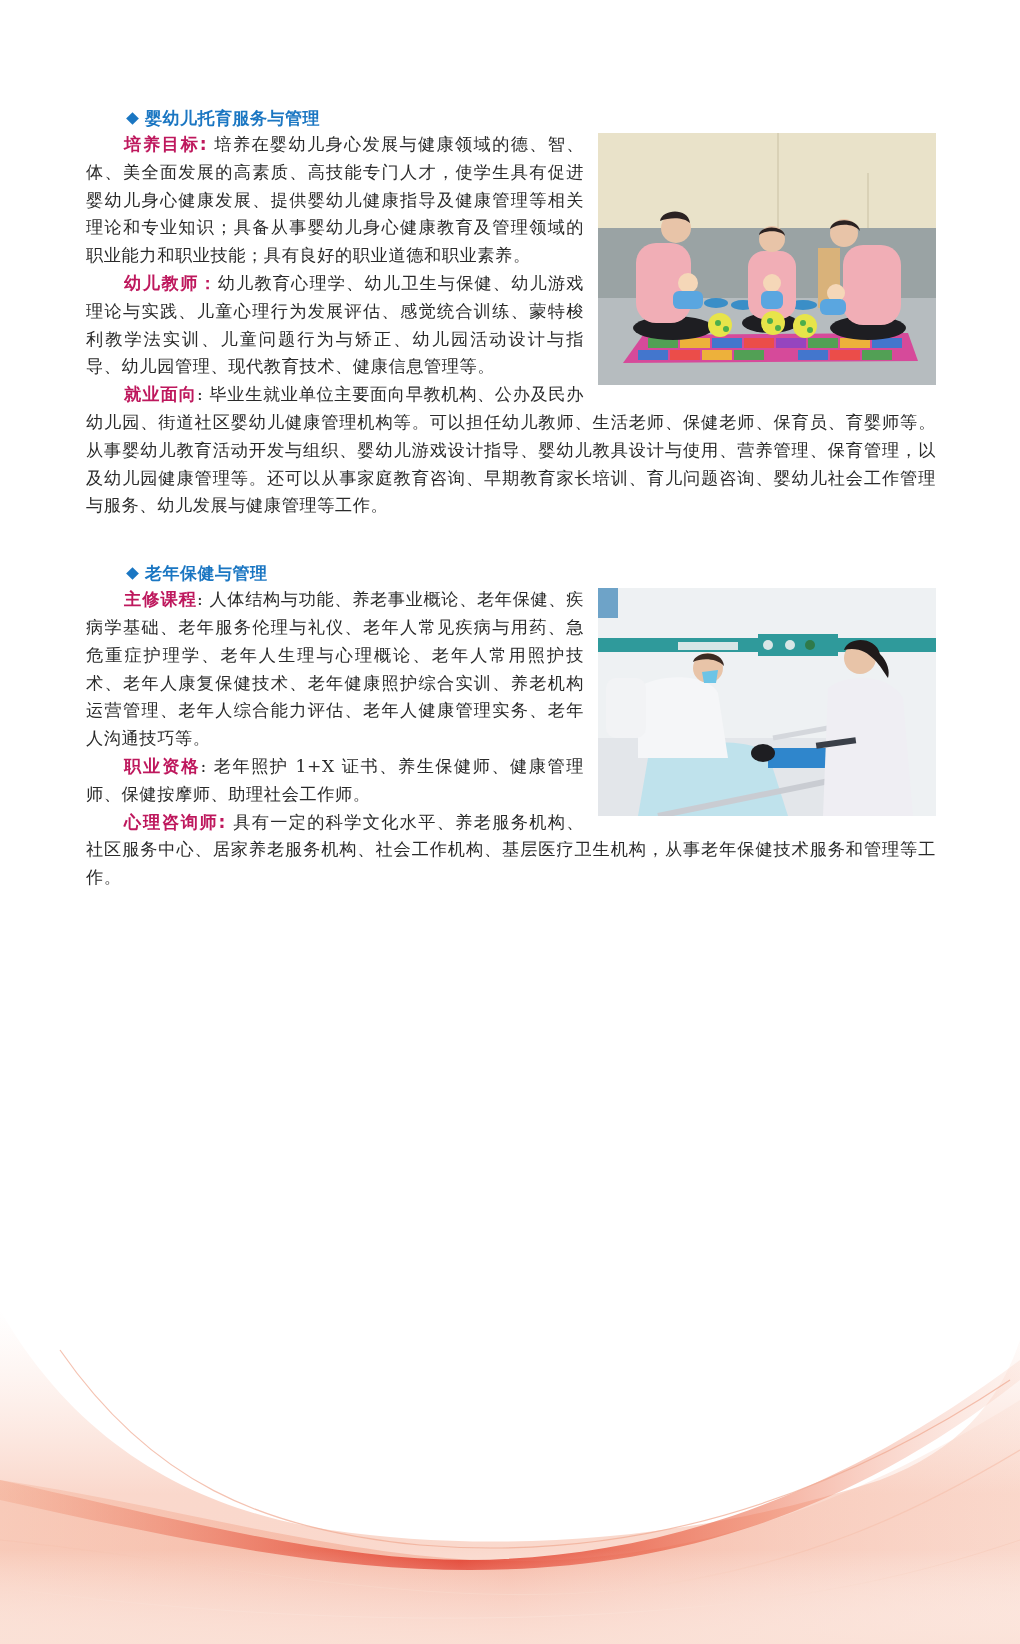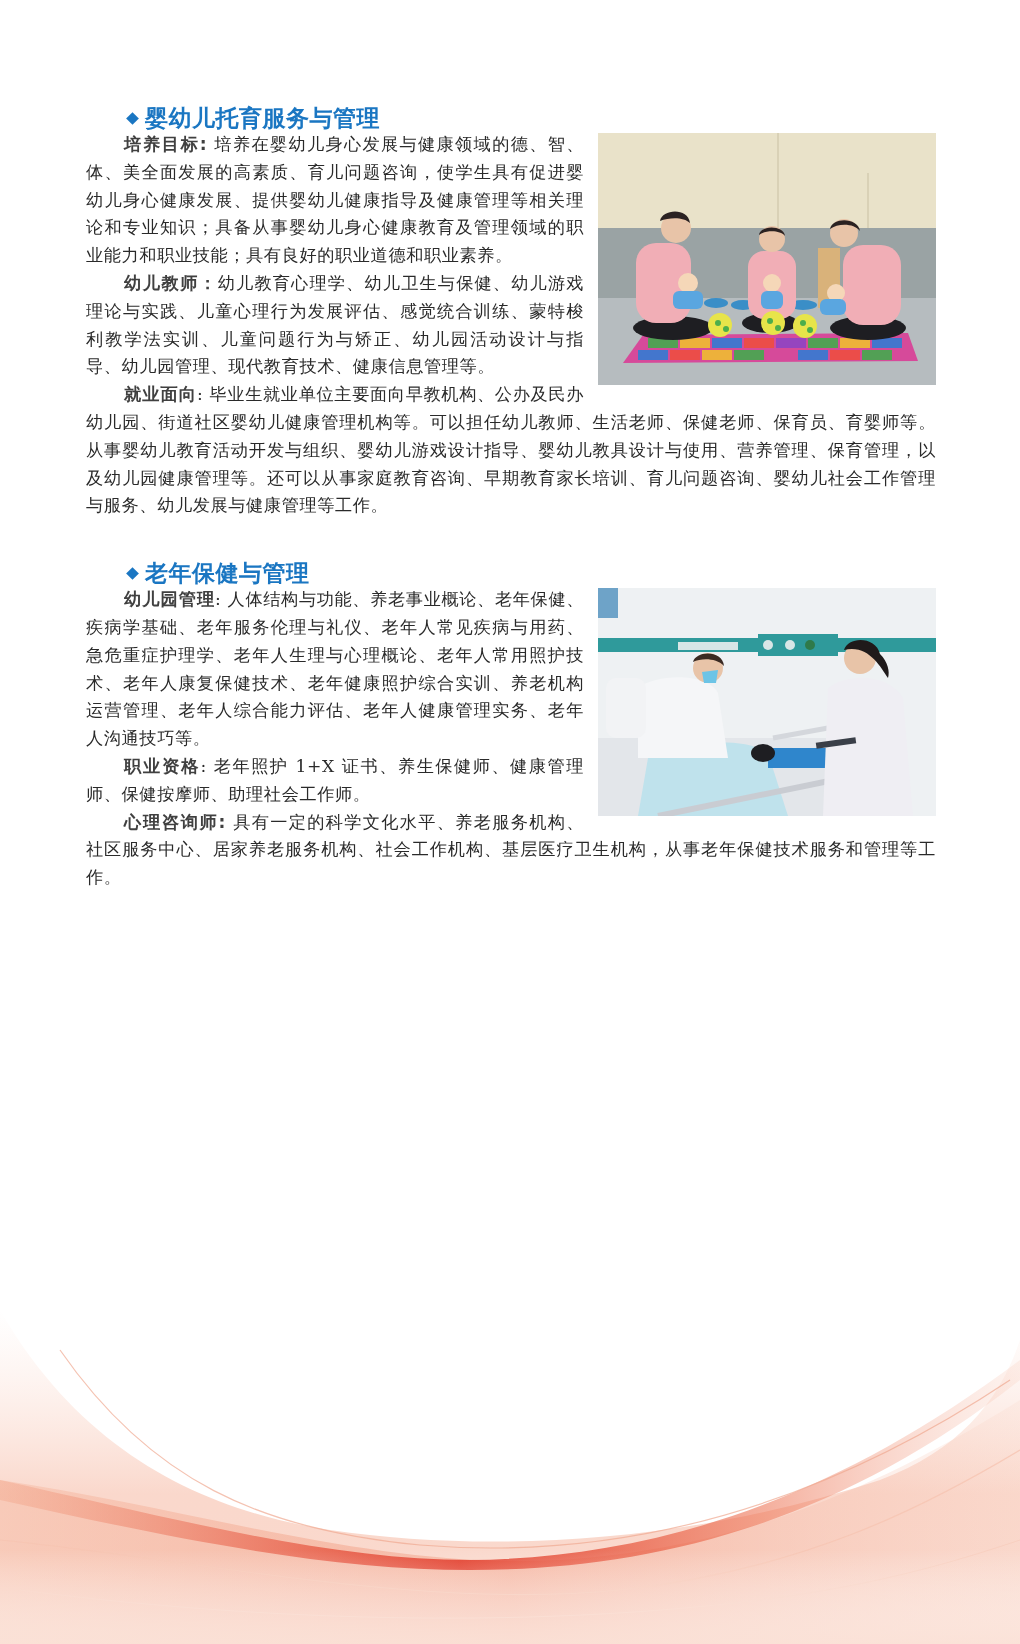--- a/index.html
+++ b/index.html
@@ -32,21 +32,21 @@
     }
     .section { position: relative; }
     .section + .section { margin-top: 40px; }
     .heading {
       display: flex;
       align-items: center;
       margin-left: 40px;
       height: 26px;
       font-family: "DejaVu Sans", "Liberation Sans", sans-serif;
       font-weight: bold;
-      font-size: 23px;
+      font-size: 17px;
       color: #1a76c2;
       letter-spacing: 0.5px;
     }
     .heading .diamond {
       display: inline-block;
       width: 9px;
       height: 9px;
       background: #1a76c2;
       transform: rotate(45deg);
       margin-right: 8px;
@@ -56,21 +56,21 @@
       font-size: 17.2px;
       line-height: 27.8px;
       text-align: justify;
       text-indent: 38px;
       margin: 0;
       letter-spacing: 0.6px;
     }
     .para .label {
       font-family: "DejaVu Sans", "Liberation Sans", sans-serif;
       font-weight: bold;
-      color: #404040;
+      color: #be185d;
       letter-spacing: 1px;
     }
     .photo {
       float: right;
       margin-left: 14px;
       margin-top: 2px;
       border-radius: 0;
       overflow: hidden;
       position: relative;
     }
@@ -189,21 +189,21 @@
         <circle cx="128" cy="196" r="3" fill="#4cae4c"></circle>
         <circle cx="175" cy="190" r="12" fill="#e7e44a"></circle>
         <circle cx="172" cy="188" r="3" fill="#4cae4c"></circle>
         <circle cx="180" cy="195" r="3" fill="#4cae4c"></circle>
         <circle cx="207" cy="193" r="12" fill="#e7e44a"></circle>
         <circle cx="205" cy="190" r="3" fill="#4cae4c"></circle>
         <circle cx="212" cy="197" r="3" fill="#4cae4c"></circle>
       </svg>
     </div>
 
-    <p class="para"><span class="label">培养目标:</span><span> 培养在婴幼儿身心发展与健康领域的德、智、体、美全面发展的高素质、育儿问题咨询，使学生具有促进婴幼儿身心健康发展、提供婴幼儿健康指导及健康管理等相关理论和专业知识；具备从事婴幼儿身心健康教育及管理领域的职业能力和职业技能；具有良好的职业道德和职业素养。</span></p>
+    <p class="para"><span class="label">培养目标:</span><span> 培养在婴幼儿身心发展与健康领域的德、智、体、美全面发展的高素质、高技能专门人才，使学生具有促进婴幼儿身心健康发展、提供婴幼儿健康指导及健康管理等相关理论和专业知识；具备从事婴幼儿身心健康教育及管理领域的职业能力和职业技能；具有良好的职业道德和职业素养。</span></p>
     <p class="para"><span class="label">幼儿教师：</span><span>幼儿教育心理学、幼儿卫生与保健、幼儿游戏理论与实践、儿童心理行为发展评估、感觉统合训练、蒙特梭利教学法实训、儿童问题行为与矫正、幼儿园活动设计与指导、幼儿园管理、现代教育技术、健康信息管理等。</span></p>
     <p class="para"><span class="label">就业面向</span><span>: 毕业生就业单位主要面向早教机构、公办及民办幼儿园、街道社区婴幼儿健康管理机构等。可以担任幼儿教师、生活老师、保健老师、保育员、育婴师等。从事婴幼儿教育活动开发与组织、婴幼儿游戏设计指导、婴幼儿教具设计与使用、营养管理、保育管理，以及幼儿园健康管理等。还可以从事家庭教育咨询、早期教育家长培训、育儿问题咨询、婴幼儿社会工作管理与服务、幼儿发展与健康管理等工作。</span></p>
   </div>
 
   <div class="section">
     <div class="heading">
       <span class="diamond"></span>
       <span>老年保健与管理</span>
     </div>
 
@@ -232,18 +232,18 @@
         <path d="M104,84 L120,82 L118,95 L106,95 Z" fill="#6cc4e6"></path>
         <rect x="8" y="90" width="40" height="60" rx="10" fill="#f2f3f5"></rect>
 
         <path d="M230,100 C250,85 290,85 305,110 L315,228 L225,228 Z" fill="#efeef3"></path>
         <circle cx="262" cy="70" r="16" fill="#e8c4a8"></circle>
         <path d="M246,62 C250,48 278,48 282,66 C290,74 292,84 290,90 C282,78 270,56 246,62Z" fill="#1f1a1a"></path>
         <rect x="218" y="152" width="40" height="6" fill="#3a3f48" transform="rotate(-8 238 155)"></rect>
       </svg>
     </div>
 
-    <p class="para"><span class="label">幼儿园管理</span><span>: 人体结构与功能、养老事业概论、老年保健、疾病学基础、老年服务伦理与礼仪、老年人常见疾病与用药、急危重症护理学、老年人生理与心理概论、老年人常用照护技术、老年人康复保健技术、老年健康照护综合实训、养老机构运营管理、老年人综合能力评估、老年人健康管理实务、老年人沟通技巧等。</span></p>
+    <p class="para"><span class="label">主修课程</span><span>: 人体结构与功能、养老事业概论、老年保健、疾病学基础、老年服务伦理与礼仪、老年人常见疾病与用药、急危重症护理学、老年人生理与心理概论、老年人常用照护技术、老年人康复保健技术、老年健康照护综合实训、养老机构运营管理、老年人综合能力评估、老年人健康管理实务、老年人沟通技巧等。</span></p>
     <p class="para"><span class="label">职业资格</span><span>: 老年照护 1+X 证书、养生保健师、健康管理师、保健按摩师、助理社会工作师。</span></p>
     <p class="para"><span class="label">心理咨询师:</span><span> 具有一定的科学文化水平、养老服务机构、社区服务中心、居家养老服务机构、社会工作机构、基层医疗卫生机构，从事老年保健技术服务和管理等工作。</span></p>
   </div>
 
 </div>
 
 </body></html>

